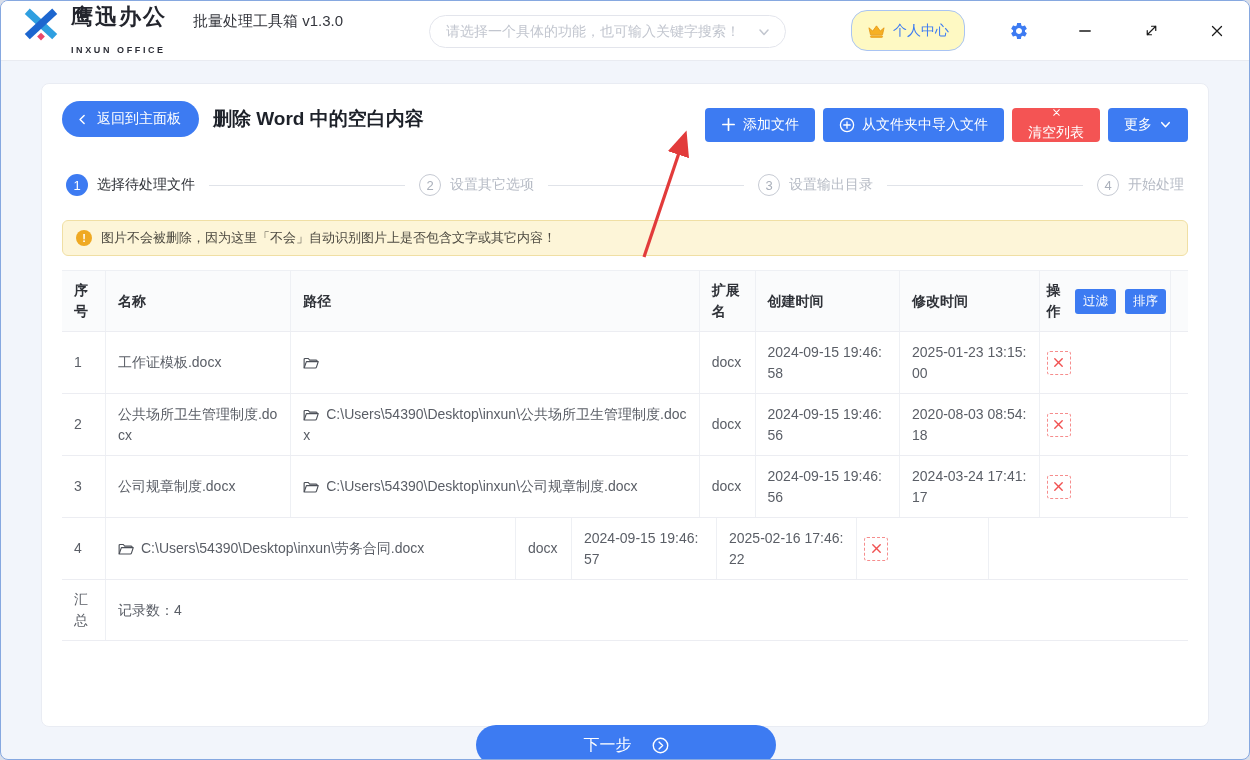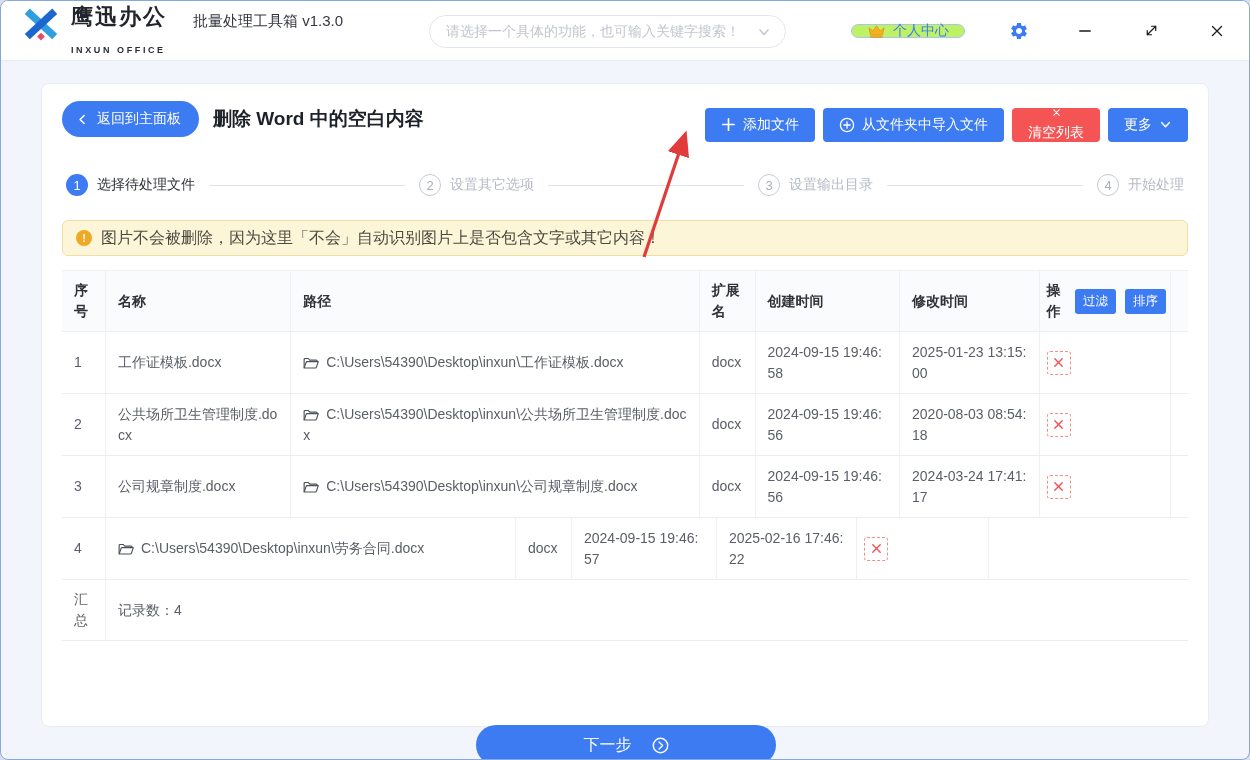--- a/index.html
+++ b/index.html
@@ -10,21 +10,21 @@
   .topbar { position:relative; height:60px; background:#ffffff; border-bottom:1px solid #e9ebf1; display:flex; align-items:center; padding:0 20px; }
   .brand { display:flex; align-items:flex-start; gap:10px; }
   .logo-x { width:40px; height:38px; flex:none; }
   .brand-text { display:flex; flex-direction:column; line-height:1; }
   .brand-cn { font-size:22px; font-weight:bold; color:#23252d; letter-spacing:2px; }
   .brand-en { font-size:9px; font-weight:bold; color:#2b2d36; letter-spacing:2.6px; margin-top:18px; }
   .app-subtitle { font-size:15px; color:#34363d; margin-left:16px; margin-top:6px; }
   .func-select { position:absolute; left:428px; top:14px; width:357px; height:33px; border:1px solid #e3e5ec; border-radius:17px; display:flex; align-items:center; padding:0 14px 0 16px; color:#c2c6cf; font-size:14px; background:#fff; cursor:pointer; }
   .func-select span { flex:1; white-space:nowrap; overflow:hidden; }
   .topbar-right { margin-left:auto; display:flex; align-items:center; gap:42px; }
-  .user-center { display:inline-flex; align-items:center; gap:7px; height:14px; padding:0 15px; border:1px solid #a9c4f3; border-radius:16px; background:#bef264; color:#3d7bf2; font-size:14px; cursor:pointer; }
+  .user-center { display:inline-flex; align-items:center; gap:7px; height:41px; padding:0 15px; border:1px solid #a9c4f3; border-radius:16px; background:#fef9c3; color:#3d7bf2; font-size:14px; cursor:pointer; }
   .winbtn { background:none; border:none; cursor:pointer; display:flex; align-items:center; justify-content:center; width:24px; height:24px; }
 
   
   .content { position:relative; height:699px; padding-top:22px; }
   .card { position:relative; margin:0 40px; height:644px; background:#fff; border:1px solid #e9ecf3; border-radius:8px; padding:0 20px; }
 
   .title-row { display:flex; align-items:center; margin-top:17px; height:36px; }
   .back-btn { display:inline-flex; align-items:center; gap:8px; height:36px; padding:0 18px 0 14px; background:#3d7bf2; color:#fff; border:none; border-radius:18px; font-size:14px; cursor:pointer; }
   .page-title { font-size:19px; font-weight:bold; color:#1d2129; margin-left:14px; }
   .title-actions { margin-left:auto; display:flex; gap:8px; }
@@ -36,21 +36,21 @@
   .step-dot { width:22px; height:22px; border-radius:50%; display:flex; align-items:center; justify-content:center; font-size:13px; }
   .step.active .step-dot { background:#3d7bf2; color:#fff; }
   .step.active .step-label { color:#2f3238; }
   .step.idle .step-dot { border:1px solid #c6cad3; color:#a9afba; background:#fff; }
   .step.idle .step-label { color:#b6bbc5; }
   .step-label { font-size:14px; }
   .step-line { flex:1; height:1px; background:#e0e3e9; margin:0 14px; }
 
   .notice { margin-top:24px; height:36px; background:#fdf5d8; border:1px solid #f0dfa4; border-radius:6px; display:flex; align-items:center; gap:9px; padding:0 13px; }
   .notice-icon { width:16px; height:16px; border-radius:50%; background:#efa923; color:#fff; font-size:11px; font-weight:bold; display:flex; align-items:center; justify-content:center; flex:none; }
-  .notice-text { font-size:16px; color:#4d4a41; }
+  .notice-text { font-size:13px; color:#4d4a41; }
 
   
   .table { margin-top:14px; font-size:14px; color:#5a5e66; }
   .trow { display:flex; align-items:stretch; border-bottom:1px solid #ecedf2; }
   .thead { background:#fafbfc; border-top:1px solid #eef0f4; color:#2f3238; font-weight:bold; }
   .thead .cell { min-height:40px; }
   .tbody .cell { min-height:61px; }
   .tsum  .cell { min-height:40px; }
   .cell { display:flex; align-items:center; padding:9px 12px; border-right:1px solid #eef0f4; line-height:21px; }
   .c-idx{width:44px;} .c-name{width:186px; word-break:break-all;} .c-path{width:410px; word-break:break-all;}
@@ -210,21 +210,21 @@
 
         <div class="tbody">
 
           <div class="trow">
             <div class="cell c-idx">1</div>
             <div class="cell c-name">工作证模板.docx</div>
             <div class="cell c-path">
                 <span style="display:inline;"><svg class="ic path-icon" width="16" height="14" viewBox="0 0 17 14" style="display:inline-block;">
                     <path d="M1.2 12 V3.2 Q1.2 2.2 2.2 2.2 H5.6 L7.1 3.9 H14 Q15 3.9 15 4.9 V5.6" fill="none" stroke="#4c5058" stroke-width="1.2"></path>
                     <path d="M3.6 5.6 H16.2 L14.3 11.4 Q14 12.3 13.1 12.3 H1.2 Z" fill="none" stroke="#4c5058" stroke-width="1.2" stroke-linejoin="round"></path>
-                  </svg><span>C:\Users\54390\Desktop\inxun\工作证模板.docx</span></span>
+                  </svg></span>
               </div>
             <div class="cell c-ext">docx</div>
             <div class="cell c-created">2024-09-15 19:46:58</div>
             <div class="cell c-modified">2025-01-23 13:15:00</div>
             <div class="cell c-op">
               <button class="del-btn">
                   <svg class="ic" width="13" height="13" viewBox="0 0 14 14">
                     <path d="M3 3 L11 11 M11 3 L3 11" stroke="#f15151" stroke-width="1.5" stroke-linecap="round"></path>
                   </svg>
                 </button>

